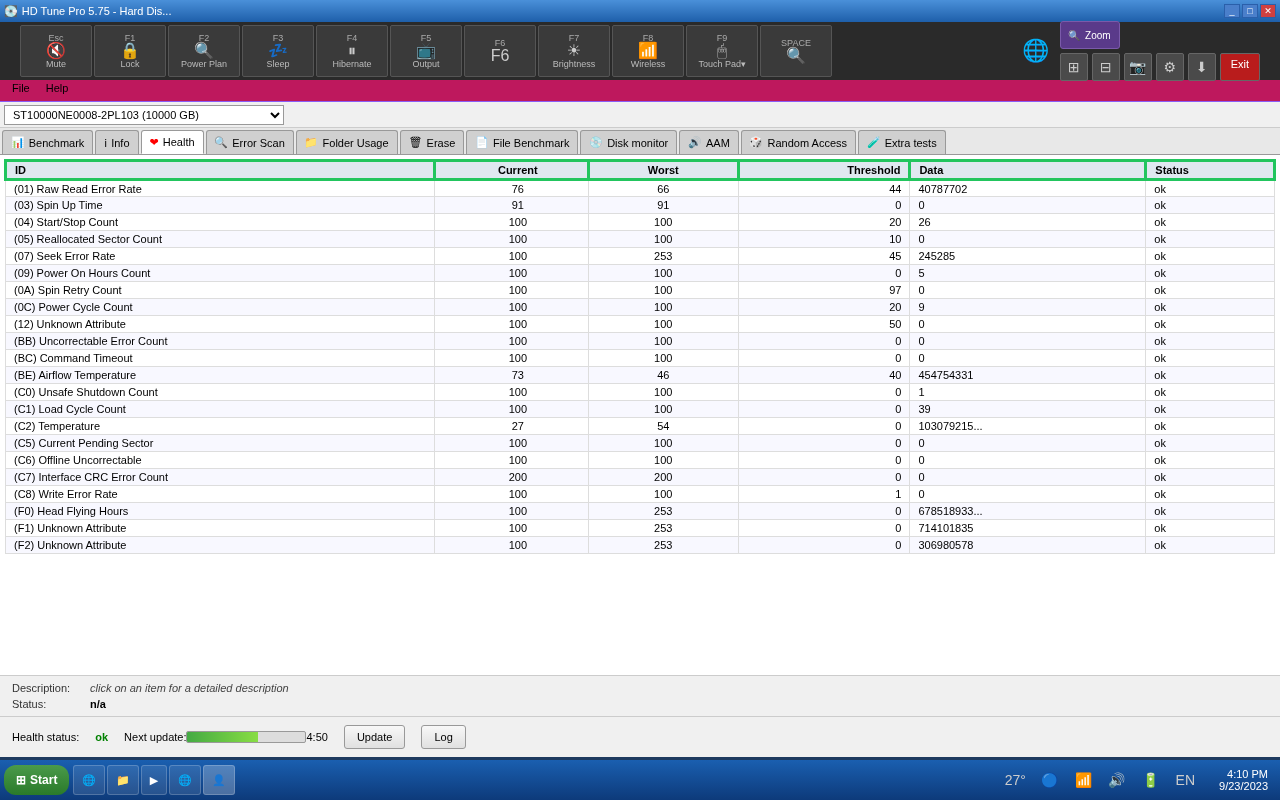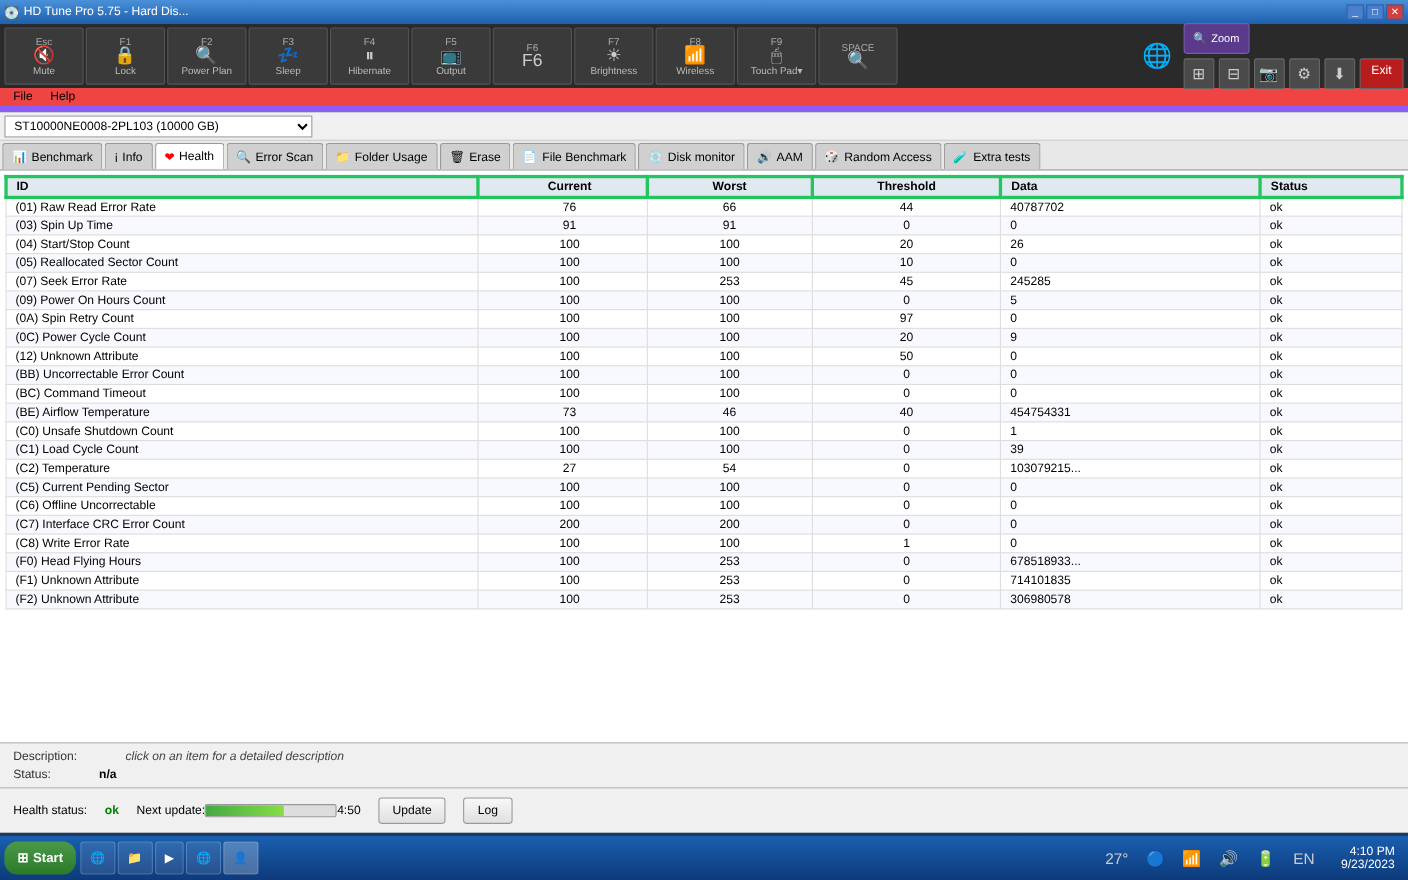--- a/index.html
+++ b/index.html
@@ -29,21 +29,21 @@
     }
     .title-btn.close { background: #d04040; }
 
     
     .fkey-bar {
       background: #2a2a2a;
       height: 58px;
       display: flex;
       align-items: center;
       gap: 2px;
-      padding: 2px 4px;
+      padding: 2px 20px;
     }
     .fkey-item {
       display: flex;
       flex-direction: column;
       align-items: center;
       background: #3a3a3a;
       border: 1px solid #555;
       border-radius: 2px;
       padding: 2px 4px;
       min-width: 72px;
@@ -83,26 +83,26 @@
       border-radius: 2px;
       padding: 4px 10px;
       color: #fff;
       font-size: 11px;
       cursor: pointer;
       height: 28px;
     }
 
     
     .menu-bar {
-      background: #ef4444;
+      background: #be185d;
       height: 22px;
       display: flex;
-      align-items: center;
+      align-items: flex-start;
       padding: 0 4px;
-      border-bottom: 6px solid #8b5cf6;
+      border-bottom: 1px solid #8b5cf6;
     }
     .menu-item {
       padding: 2px 8px;
       cursor: pointer;
       font-size: 11px;
       color: #000;
     }
 
     
     .drive-bar {
@@ -175,36 +175,36 @@
     }
     td {
       border: 1px solid #ddd;
       padding: 1px 8px;
       height: 17px;
     }
     tr:nth-child(even) td { background: #f8f8ff; }
     .col-id { width: 200px; }
     .col-current { width: 70px; text-align: center; padding-left: 21px; }
     .col-worst { width: 70px; text-align: center; }
-    .col-threshold { width: 80px; text-align: center; }
+    .col-threshold { width: 80px; text-align: right; }
     .col-data { width: 110px; }
     .col-status { width: 60px; margin-top: 12px; }
 
     
     .bottom-info {
       background: #f0f0f0;
       border-top: 1px solid #ccc;
       padding: 6px 12px;
       font-size: 11px;
     }
     .bottom-info .desc-row { display: flex; gap: 8px; margin-bottom: 4px; }
     .bottom-info .status-row { display: flex; gap: 8px; }
     .label-text { font-weight: normal; color: #333; min-width: 70px; }
     .value-text { font-weight: bold; }
-    .desc-value { font-style: italic; color: #444; margin-left: 24px; }
+    .desc-value { font-style: italic; color: #444; }
 
     
     .health-bar {
       background: #f0f0f0;
       border-top: 1px solid #ccc;
       padding: 8px 12px;
       display: flex;
       align-items: center;
       gap: 16px;
       font-size: 11px;

